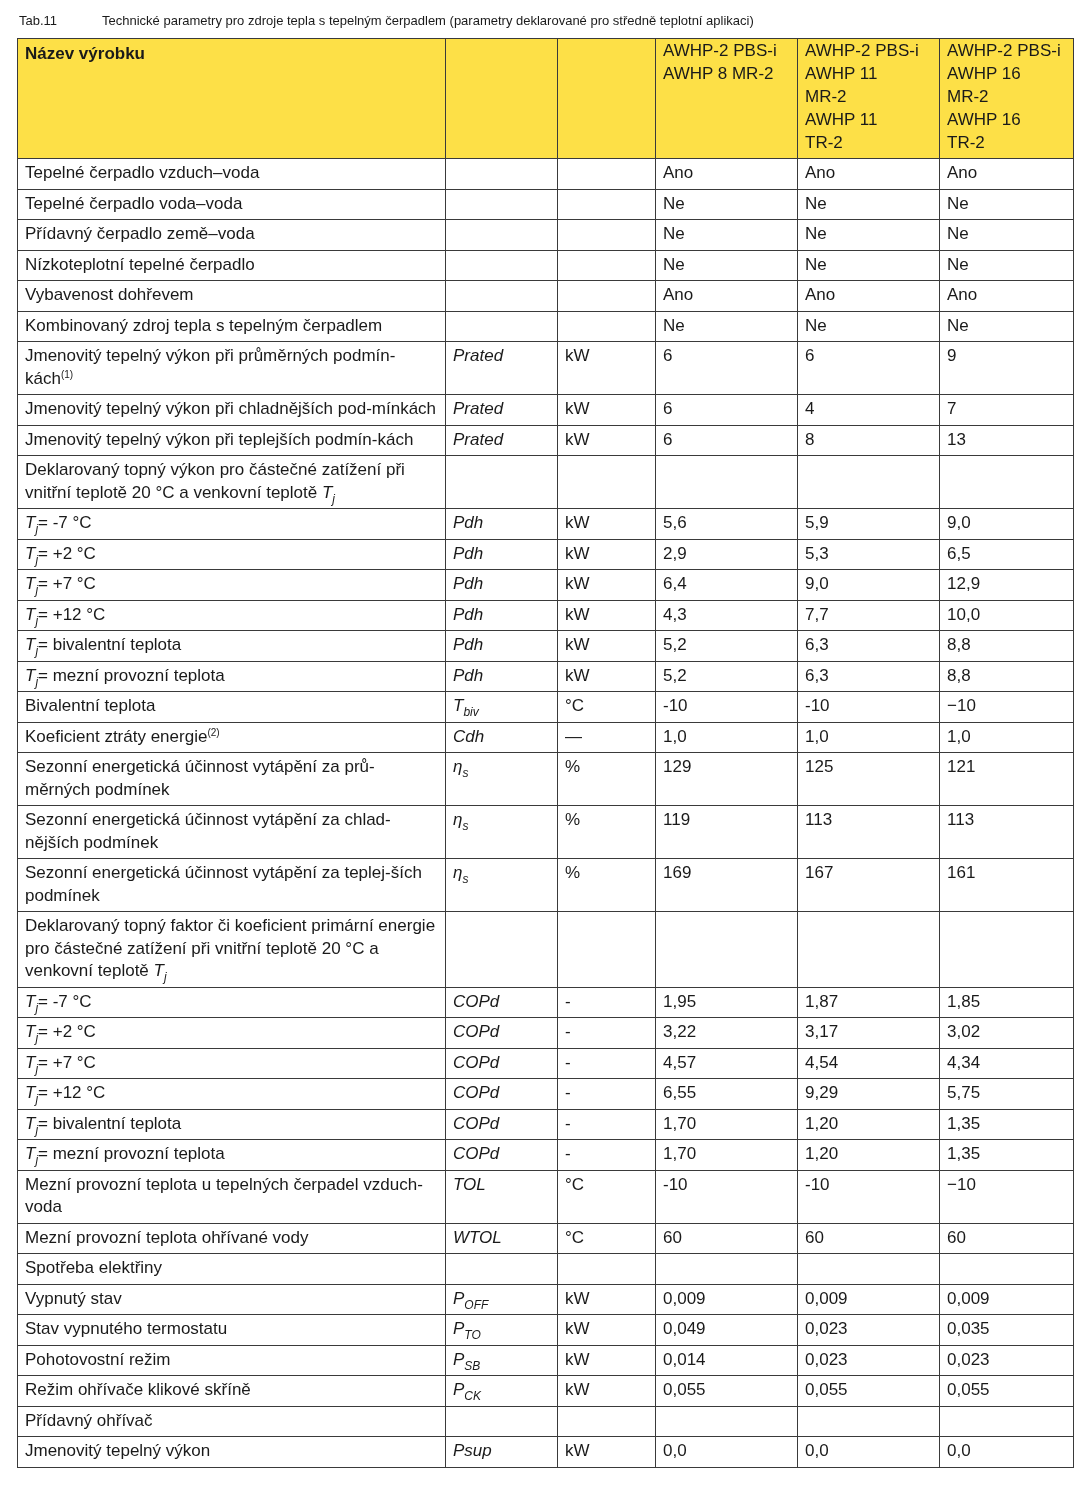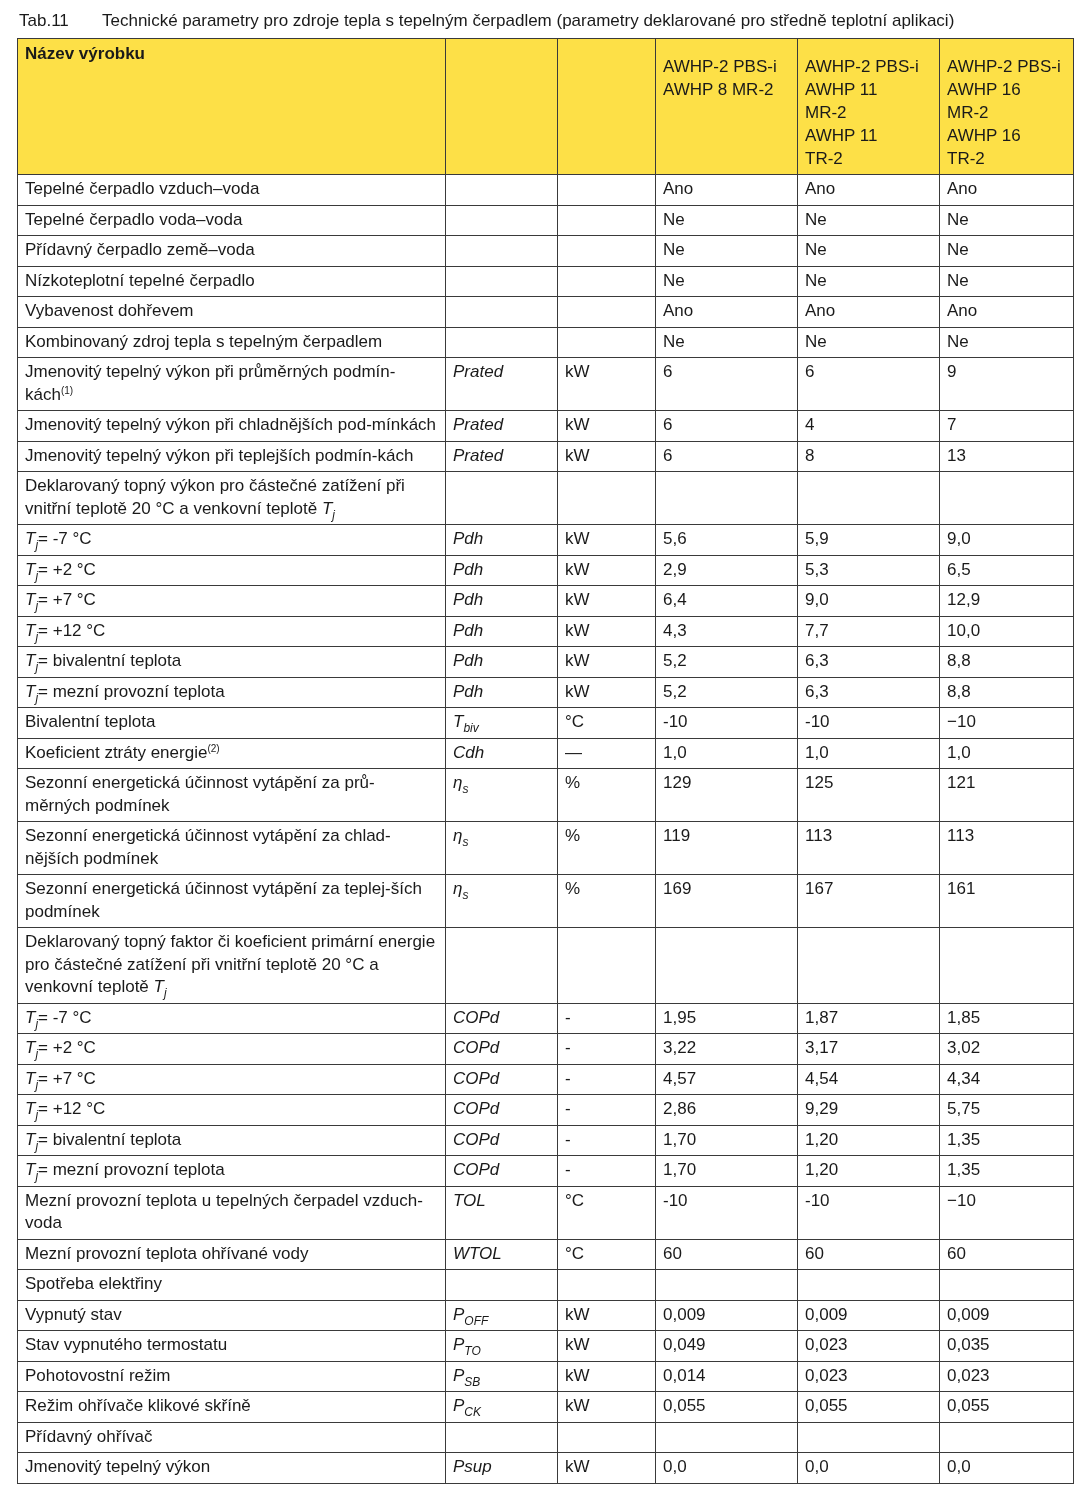--- a/index.html
+++ b/index.html
@@ -8,21 +8,21 @@
       height: 1498px;
       font-family: "Liberation Sans", sans-serif;
       color: #1a1a1a;
       position: relative;
       overflow: hidden;
     }
     .caption {
       position: absolute;
       left: 19px;
       top: 11px;
-      font-size: 17px;
+      font-size: 13px;
       line-height: 20px;
       white-space: nowrap;
     }
     .caption .tabno { display: inline-block; width: 83px; }
     table.spec {
       position: absolute;
       left: 17px;
       top: 38px;
       width: 1056px;
       border-collapse: collapse;
@@ -40,21 +40,21 @@
       padding: 3px 7px 4px 7px;
       vertical-align: top;
       text-align: left;
     }
     table.spec tr.head td {
       background: #fde047;
       font-weight: bold;
       height: 111px;
       line-height: 23px;
     }
-    table.spec tr.head td.model { font-weight: normal; padding-top: 16px; }
+    table.spec tr.head td.model { font-weight: normal; padding-top: 0; }
     td.bold { font-weight: normal; }
     td.indent { padding-left: 24px; }
     td.sym { font-style: italic; margin-left: 20px; }
     sup { font-size: 10px; line-height: 0; vertical-align: 6px; }
     sub { font-size: 12px; line-height: 0; vertical-align: -5px; font-style: italic; }
     .tj { font-style: italic; }
   </style>
 </head>
 <body>
 
@@ -292,21 +292,21 @@
         <td class="sym"><span>COPd</span></td>
         <td>-</td>
         <td>4,57</td>
         <td>4,54</td>
         <td>4,34</td>
       </tr>
       <tr>
         <td class="indent"><span class="tj">T<sub>j</sub></span><span>= +12 °C</span></td>
         <td class="sym"><span>COPd</span></td>
         <td>-</td>
-        <td>2,86</td>
+        <td>6,55</td>
         <td>9,29</td>
         <td>5,75</td>
       </tr>
       <tr>
         <td class="indent"><span class="tj">T<sub>j</sub></span><span>= bivalentní teplota</span></td>
         <td class="sym"><span>COPd</span></td>
         <td>-</td>
         <td>1,70</td>
         <td>1,20</td>
         <td>1,35</td>

